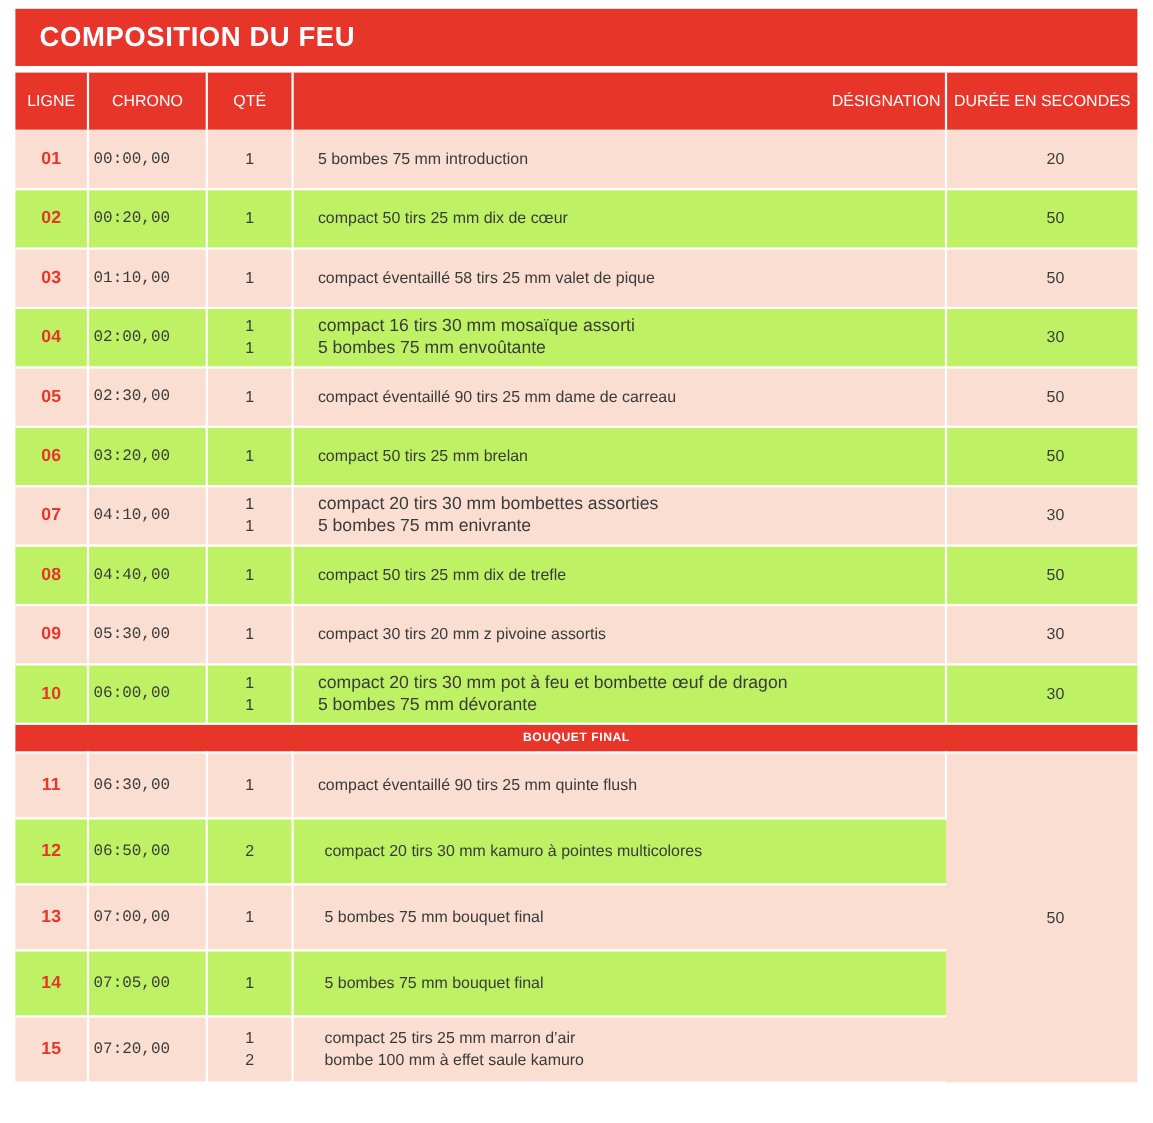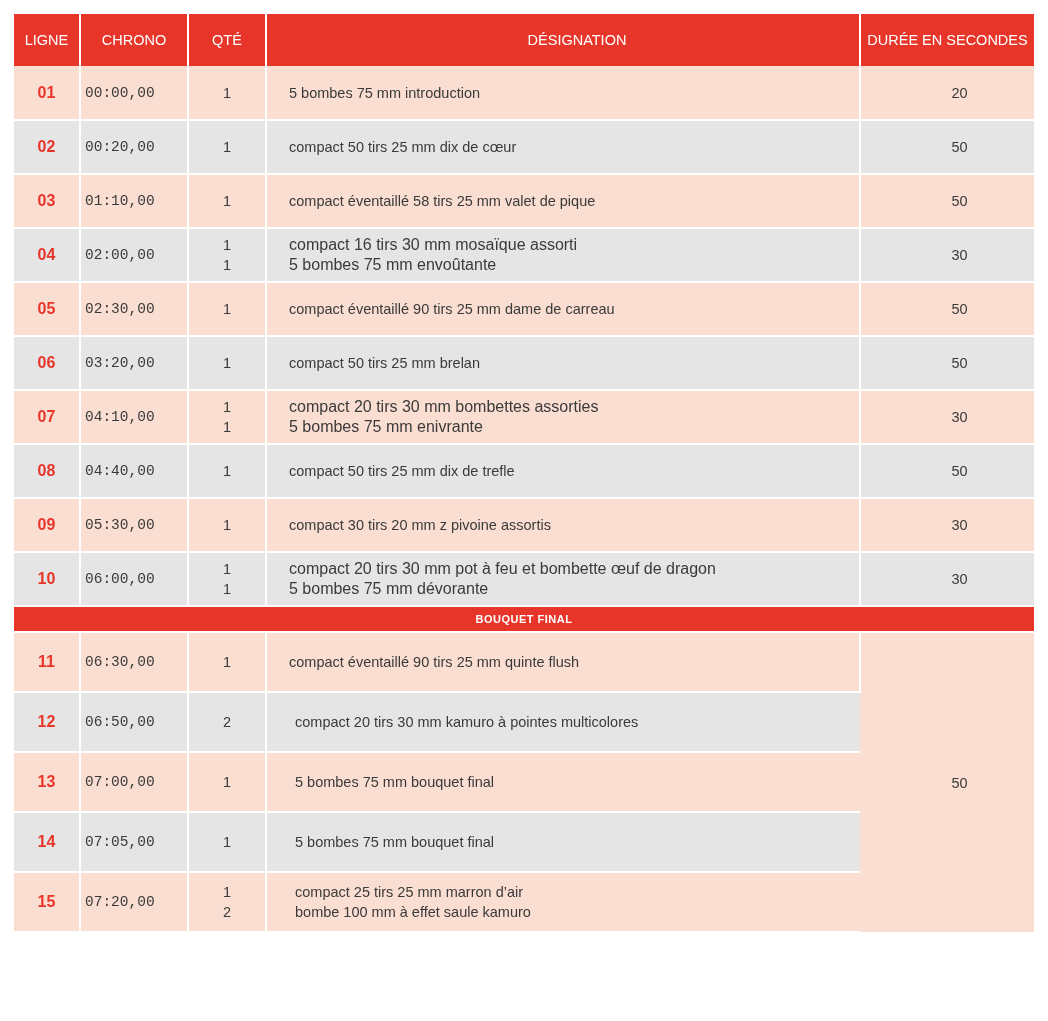--- a/index.html
+++ b/index.html
@@ -47,37 +47,37 @@
     font-weight: normal;
     font-size: 14.5px;
     text-align: center;
     padding: 10px 4px;
     border-right: 2px solid #ffffff;
     vertical-align: middle;
     height: 52px;
     box-sizing: border-box;
   }
   thead th.desig-head {
-    text-align: center;
+    text-align: right;
     padding-left: 32px;
   }
   thead th:last-child { border-right: none; }
 
   tbody td {
     border-right: 2px solid #ffffff;
     border-bottom: 2px solid #ffffff;
     font-size: 14.5px;
     vertical-align: middle;
     padding: 6px 4px;
     box-sizing: border-box;
   }
   tbody td:last-child { border-right: none; padding-left: 28px; }
 
   tr.shade td { background: #fbded2; }
-  tr.plain td { background: #e5e5e5; }
+  tr.plain td { background: #bef264; }
 
   td.ligne {
     text-align: center;
     color: #e8352a;
     font-weight: bold;
     font-size: 16px;
   }
   td.chrono {
     text-align: left;
     color: #3a3a3a;
@@ -119,20 +119,21 @@
     vertical-align: middle;
     color: #3a3a3a;
     border-bottom: none;
   }
 </style>
 </head>
 <body>
 
 <div class="page">
 
+  <div class="title-bar">COMPOSITION DU FEU</div>
 
   <table class="feu">
     <colgroup>
       <col class="c-ligne">
       <col class="c-chrono">
       <col class="c-qte">
       <col class="c-desig">
       <col class="c-duree">
     </colgroup>
     <thead>

